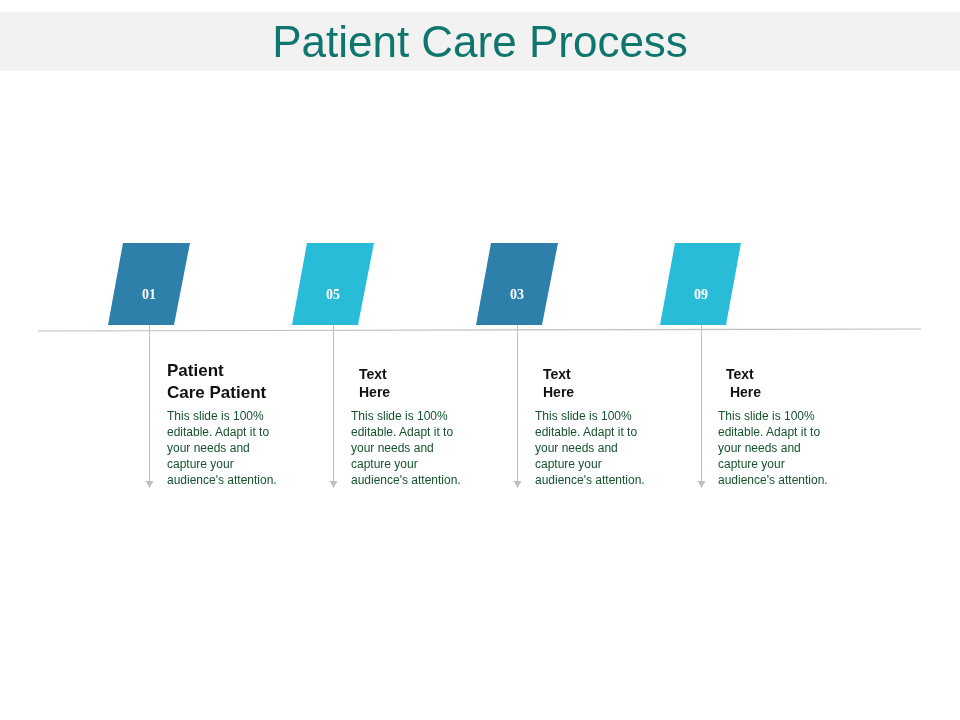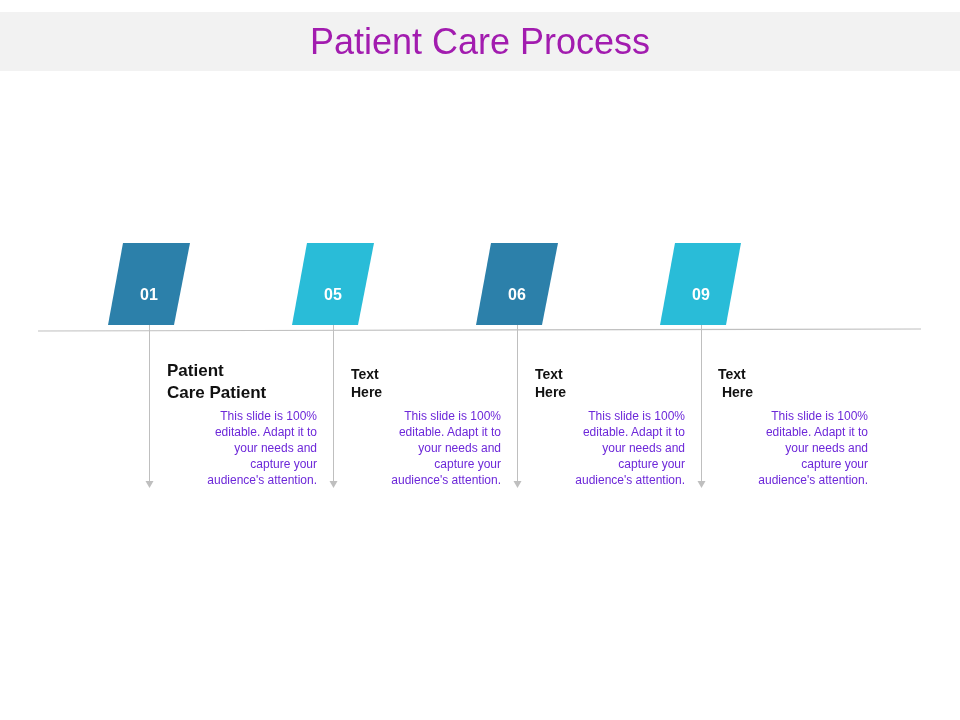--- a/index.html
+++ b/index.html
@@ -4,37 +4,37 @@
 <style>
   html, body { margin: 0; padding: 0; }
   body {
     width: 960px; height: 720px; background: #ffffff; position: relative; overflow: hidden;
     font-family: "Liberation Sans", sans-serif;
   }
   .title-bar {
     position: absolute; left: 0; top: 12px; width: 960px; height: 59px;
     background: #f2f2f2; display: flex; align-items: center; justify-content: center;
   }
-  .title-text { font-size: 36px; color: #a21caf; letter-spacing: 0px; }
+  .title-text { font-size: 44px; color: #0f766e; letter-spacing: 0px; }
 
   .timeline-svg { position: absolute; left: 0; top: 0; width: 960px; height: 720px; }
 
   .step-number {
     position: absolute; width: 82px; height: 104px; top: 243px;
     display: flex; align-items: center; justify-content: center;
-    font-weight: bold; font-size: 16px; color: #ffffff;
+    font-weight: bold; font-size: 14px; color: #ffffff; font-family: Liberation Serif, serif;
   }
 
   .text-block { position: absolute; top: 360px; width: 150px; }
   .block-heading { font-weight: bold; color: #111111; margin: 0; }
   .block-heading.large { font-size: 17px; line-height: 22px; }
-  .block-heading.small { font-size: 14px; line-height: 18px; padding-top: 5px; }
+  .block-heading.small { font-size: 14px; line-height: 18px; padding-top: 5px; margin-left: 8px; }
   .block-heading span { display: block; white-space: pre; }
   .block-body {
-    font-size: 12px; line-height: 16px; color: #6d28d9; margin-top: 7px; text-align: right;
+    font-size: 12px; line-height: 16px; color: #14532d; margin-top: 7px;
   }
   .block-body span { display: block; white-space: pre; }
 </style>
 </head>
 <body>
 
 <div class="title-bar">
   <div class="title-text">Patient Care Process</div>
 </div>
 
@@ -60,21 +60,21 @@
     <polygon points="513.5,481 521.5,481 517.5,488" fill="#bfbfbf"></polygon>
   </g>
   <g>
     <line x1="701.5" y1="325" x2="701.5" y2="483" stroke="#bfbfbf" stroke-width="1"></line>
     <polygon points="697.5,481 705.5,481 701.5,488" fill="#bfbfbf"></polygon>
   </g>
 </svg>
 
 <div class="step-number" style="left:108px;">01</div>
 <div class="step-number" style="left:292px;">05</div>
-<div class="step-number" style="left:476px;">06</div>
+<div class="step-number" style="left:476px;">03</div>
 <div class="step-number" style="left:660px;">09</div>
 
 <div class="text-block" style="left:167px;">
   <div class="block-heading large">
     <span>Patient</span>
     <span>Care Patient</span>
   </div>
   <div class="block-body" style="margin-top:4px;">
     <span>This slide is 100%</span>
     <span>editable. Adapt it to</span>

